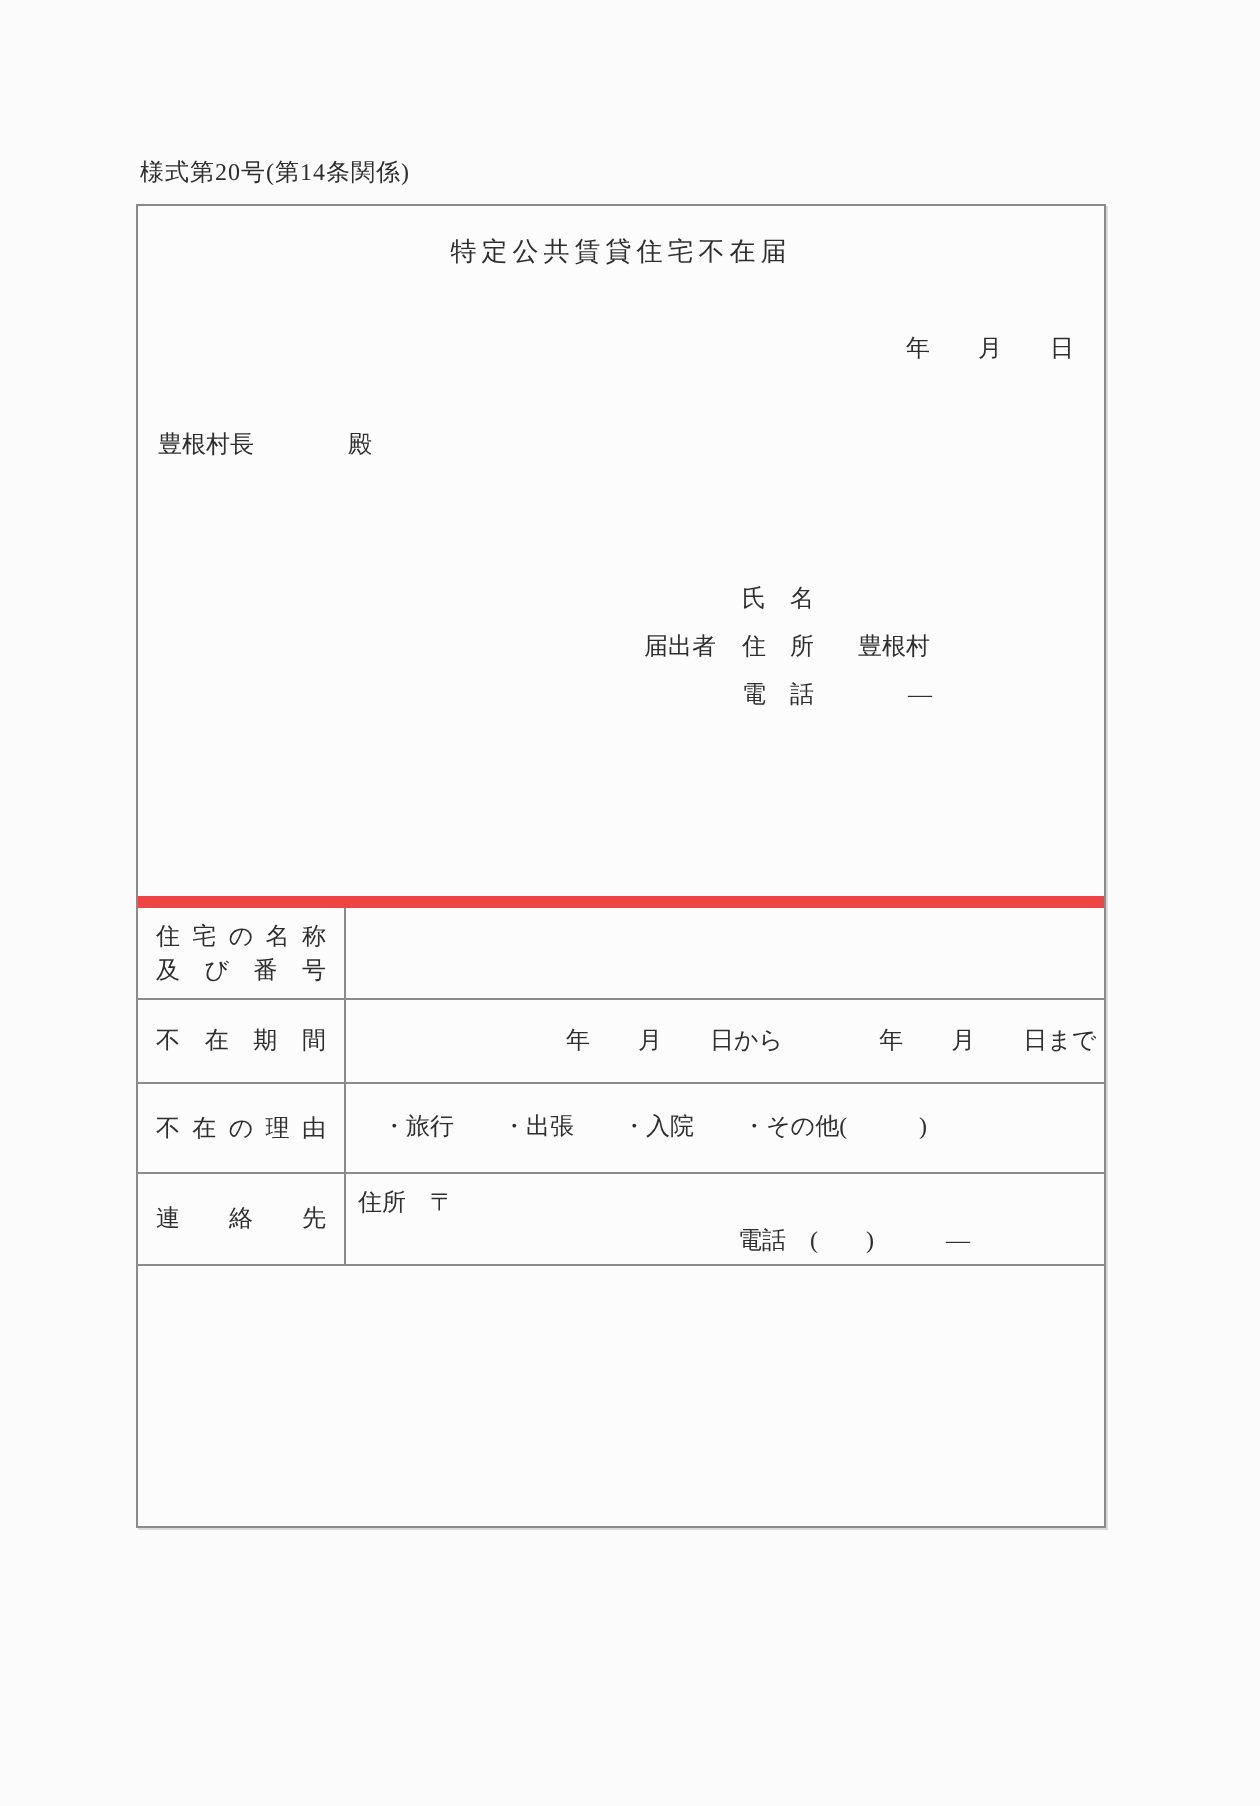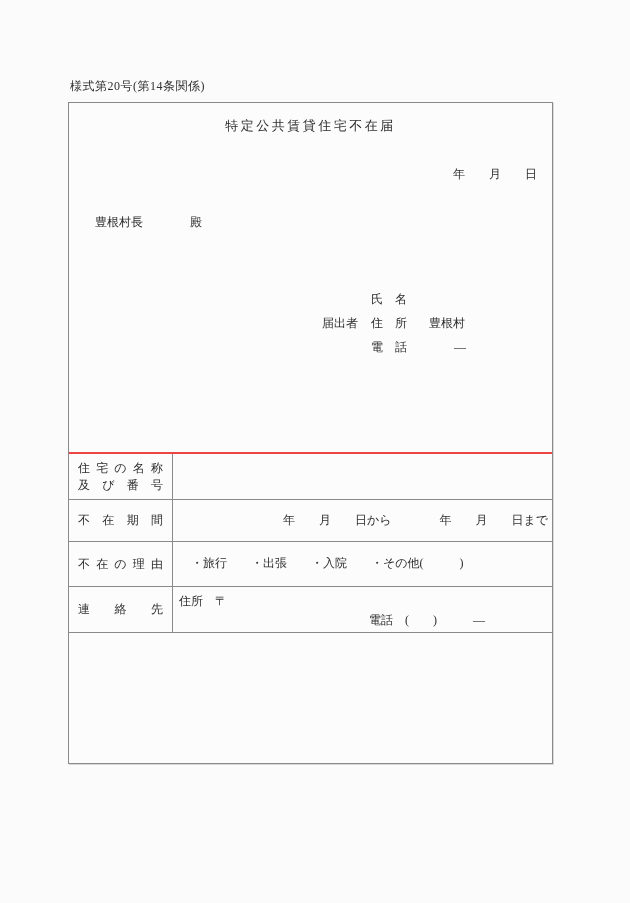--- a/index.html
+++ b/index.html
@@ -33,41 +33,41 @@
     display: flex;
     flex-direction: column;
     background: #fcfcfc;
   }
 
   
   .header-section {
     position: relative;
     height: 351px;
     flex: none;
-    border-bottom: 2px solid #ef4444;
+    border-bottom: 6px solid #ef4444;
     text-decoration: underline;
   }
   .doc-title {
     position: absolute;
     top: 15px;
     left: 0;
     right: 0;
     text-align: center;
     font-size: 13px;
     letter-spacing: 2.5px;
   }
   .date-line {
     position: absolute;
     top: 64px;
     right: 15px;
   }
   .addressee {
     position: absolute;
     top: 112px;
-    left: 26px;
+    left: 10px;
   }
   .addressee .honorific { margin-left: 47px; }
 
   .declarant {
     position: absolute;
     top: 184px;
     left: 253px;
     width: 220px;
   }
   .dec-line { position: relative; height: 24px; line-height: 24px; }

